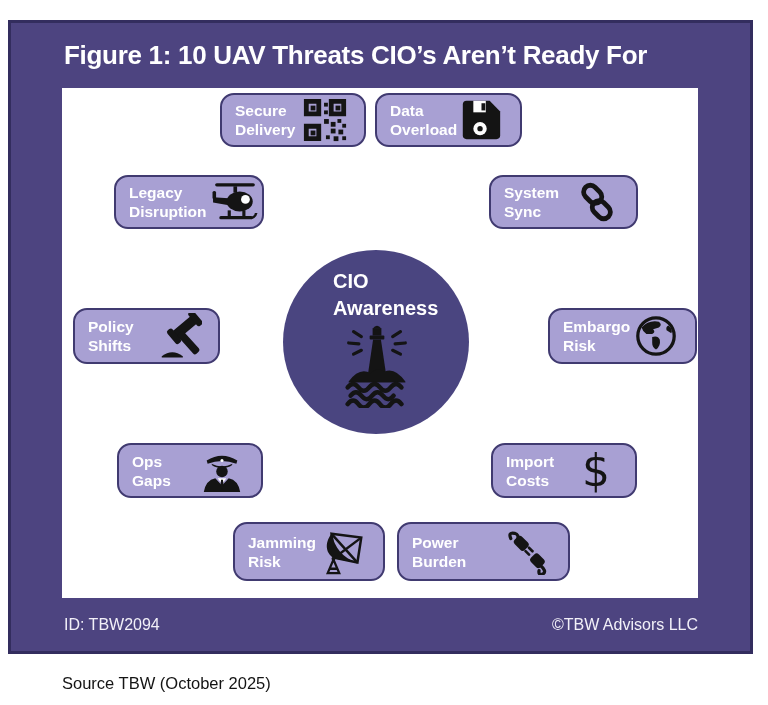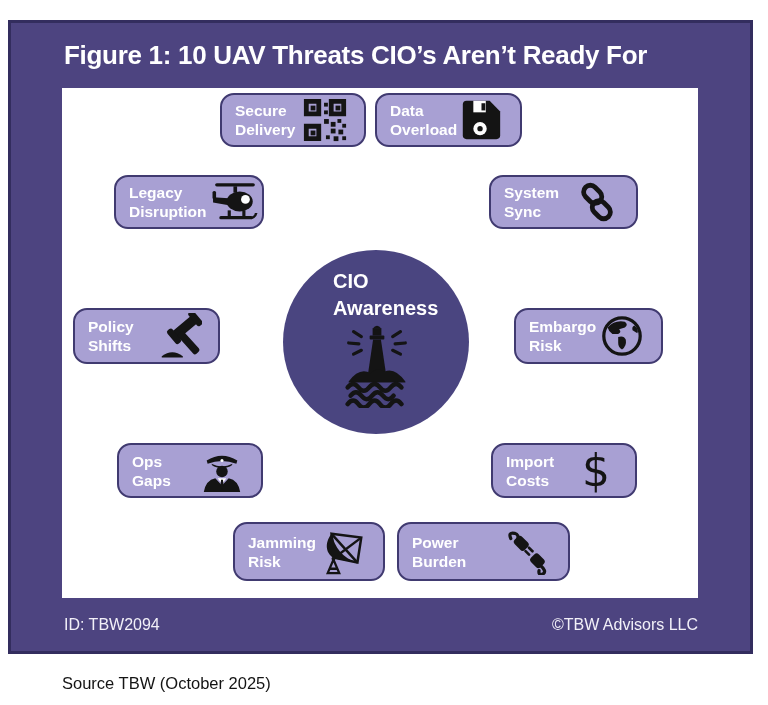--- a/index.html
+++ b/index.html
@@ -22,21 +22,21 @@
   .tlabel span{display:block;}
   .ticon{width:46px;height:46px;display:flex;align-items:center;justify-content:center;color:var(--icon);flex:none;}
   .ticon svg{width:100%;height:100%;}
   .ticon.wide{width:56px;}
   .dollar{font-size:44px;font-weight:500;color:var(--icon);font-family:"DejaVu Sans",sans-serif;line-height:44px;}
   .b0{left:220px;top:93px;width:146px;height:54px;}
   .b1{left:375px;top:93px;width:147px;height:54px;}
   .b2{left:114px;top:175px;width:150px;height:54px;}
   .b3{left:489px;top:175px;width:149px;height:54px;}
   .b4{left:73px;top:308px;width:147px;height:56px;}
-  .b5{left:514px;top:308px;width:149px;height:56px;}
+  .b5{left:548px;top:308px;width:149px;height:56px;}
   .b6{left:117px;top:443px;width:146px;height:55px;}
   .b7{left:491px;top:443px;width:146px;height:55px;}
   .b8{left:233px;top:522px;width:152px;height:59px;}
   .b9{left:397px;top:522px;width:173px;height:59px;}
   .circle{position:absolute;left:283px;top:250px;width:186px;height:184px;border-radius:50%;
     background:var(--circle-fill);}
   .circle-label{position:absolute;left:37px;top:18px;color:var(--text-light);
     font-weight:bold;font-size:20px;line-height:27px;margin-left:13px;}
   .circle-label span{display:block;}
   .circle-icon{position:absolute;left:50px;top:66px;width:88px;height:92px;color:var(--icon);}

